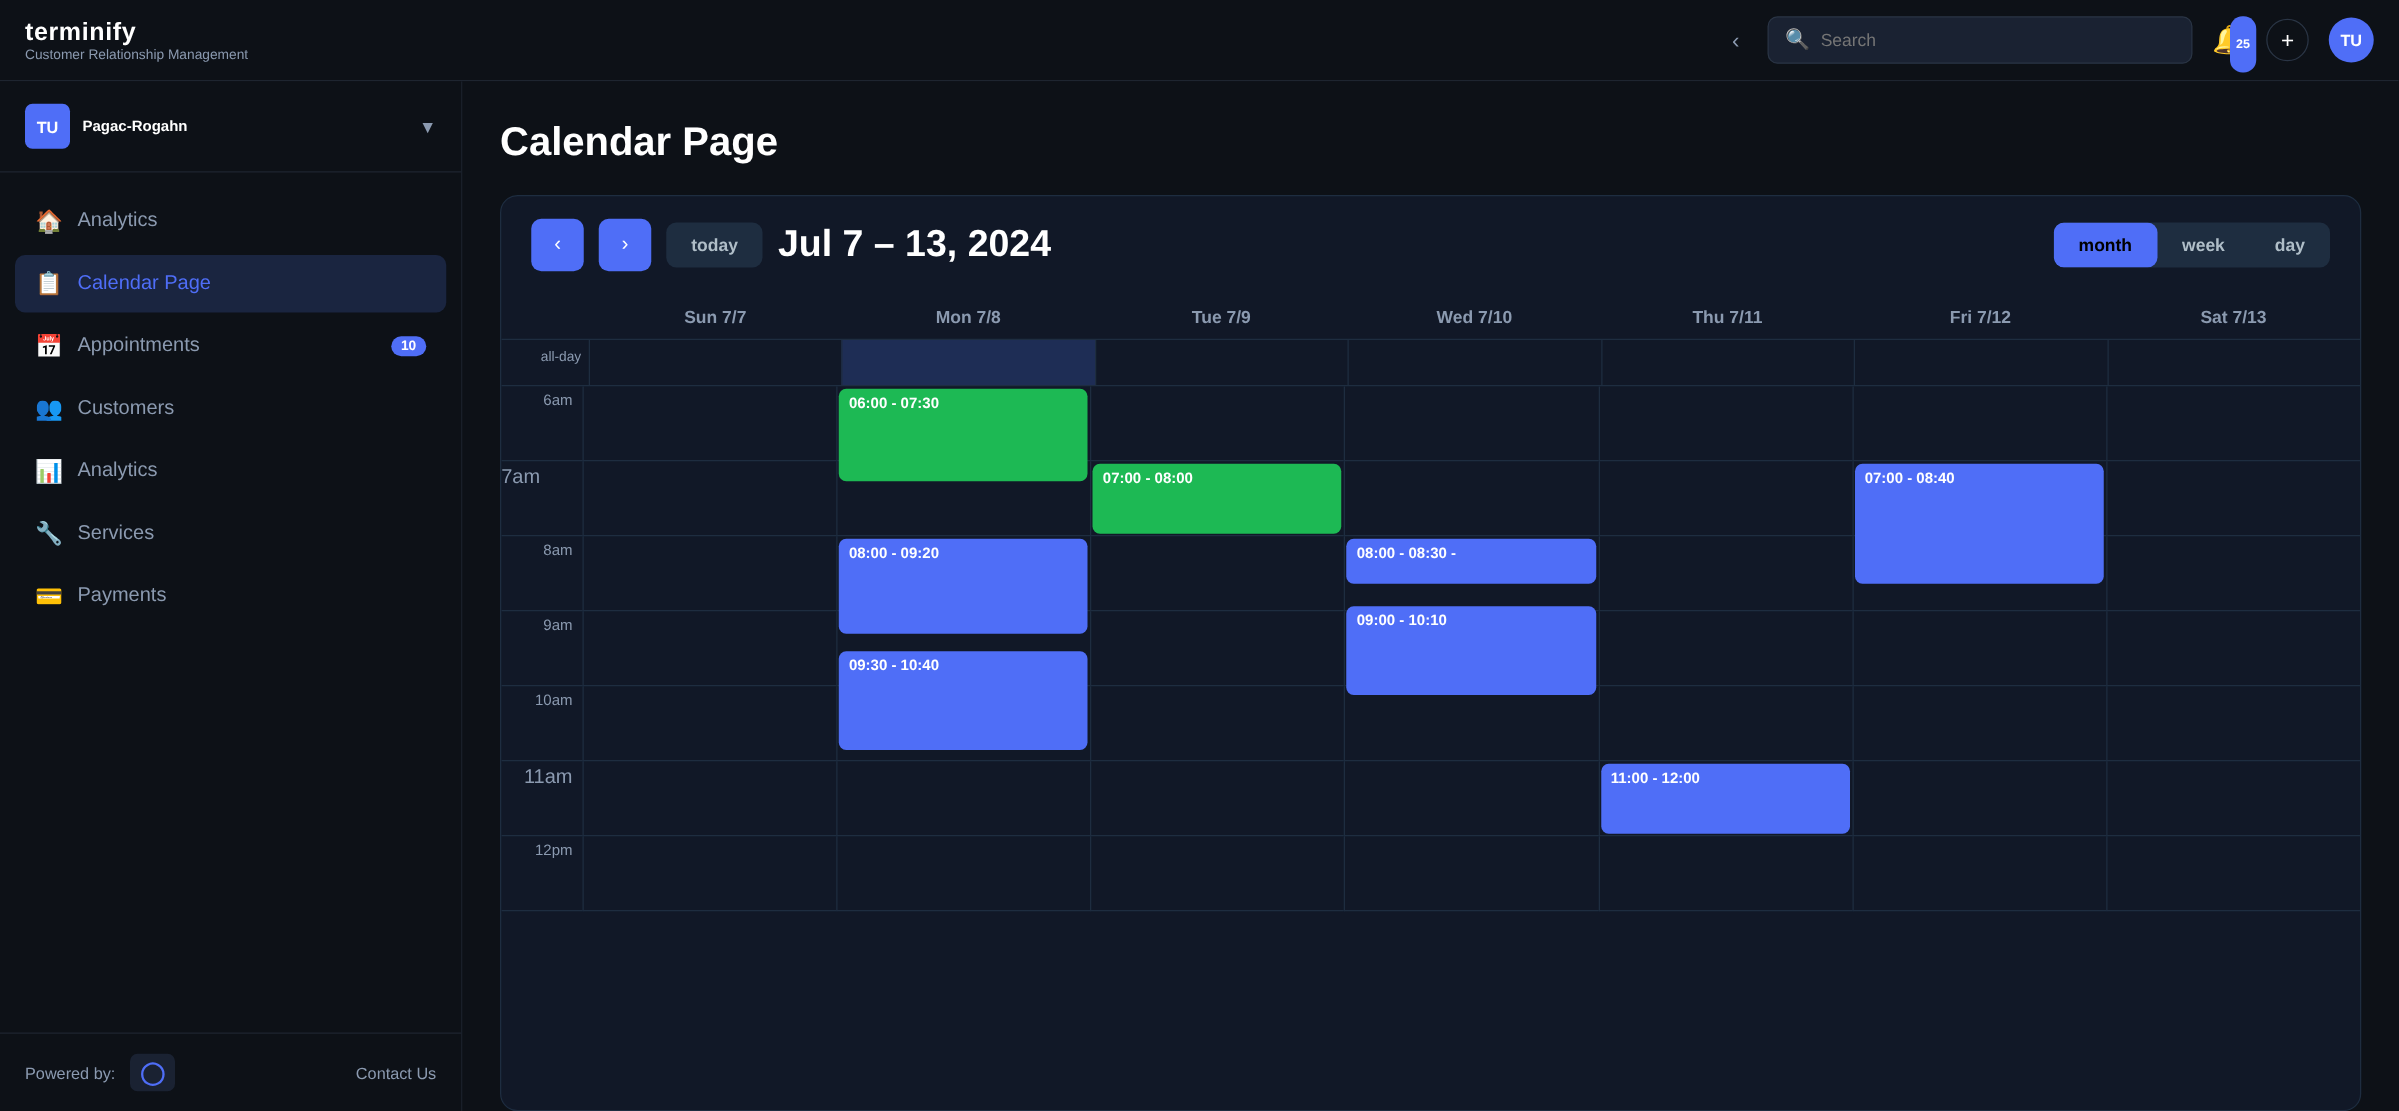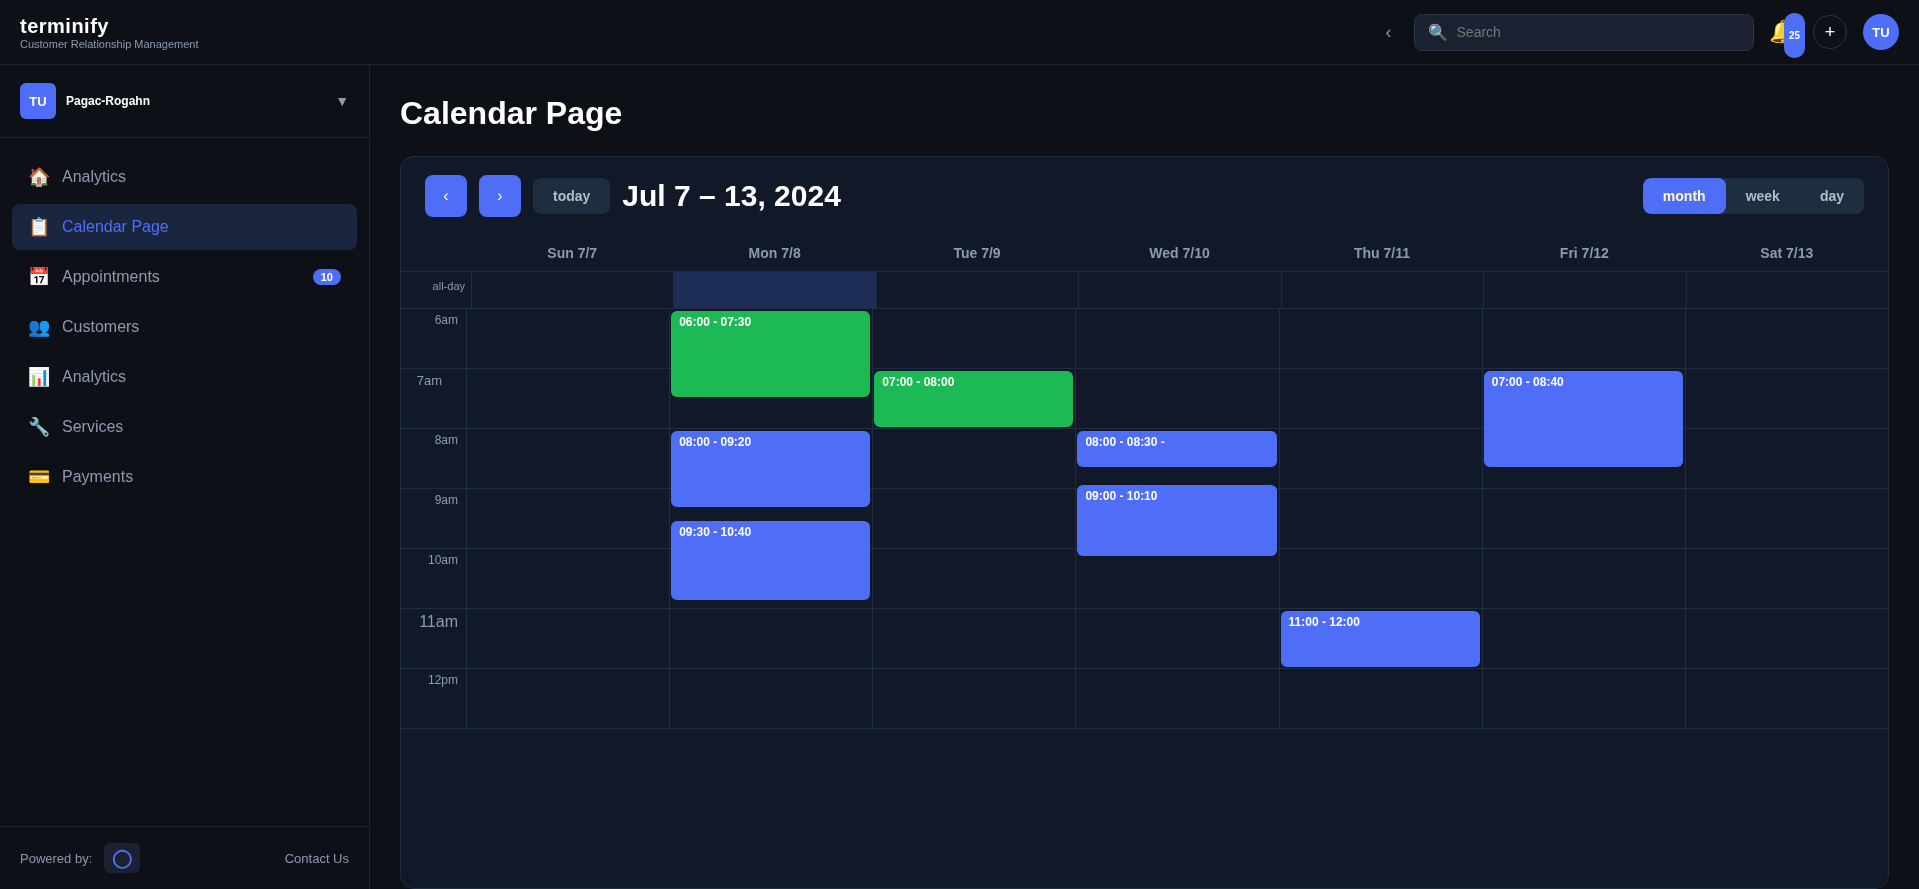--- a/index.html
+++ b/index.html
@@ -292,21 +292,21 @@
       background: none;
       border: none;
       padding: 10px 20px;
       color: #b0bec8;
       font-size: 14px;
       font-weight: 600;
       cursor: pointer;
     }
     .cal-view-btn.active {
       background: #4f6ef7;
-      color: #fef9c3;
+      color: #000000;
       border-radius: 8px;
     }
 
     
     .cal-grid-wrapper {
       flex: 1;
       overflow: hidden;
       display: flex;
       flex-direction: column;
     }
@@ -486,21 +486,21 @@
         <div class="cal-time-grid">
           <div class="time-rows" id="time-rows" style="display: block; position: relative; height: 420px;">
               <div style="position: absolute; top: 0px; left: 0px; width: 65px; height: 60px; font-size: 12px; color: rgb(139, 154, 176); text-align: right; padding-right: 8px; padding-top: 4px; border-bottom: 1px solid rgb(30, 45, 64);">6am</div>
               <div style="position: absolute; top: 0px; left: calc(0% + 65px); width: calc(14.2857% - 9.28571px); height: 60px; border-left: 1px solid rgb(30, 45, 64); border-bottom: 1px solid rgb(30, 45, 64);"></div>
               <div style="position: absolute; top: 0px; left: calc(14.2857% + 55.7143px); width: calc(14.2857% - 9.28571px); height: 60px; border-left: 1px solid rgb(30, 45, 64); border-bottom: 1px solid rgb(30, 45, 64);"></div>
               <div style="position: absolute; top: 0px; left: calc(28.5714% + 46.4286px); width: calc(14.2857% - 9.28571px); height: 60px; border-left: 1px solid rgb(30, 45, 64); border-bottom: 1px solid rgb(30, 45, 64);"></div>
               <div style="position: absolute; top: 0px; left: calc(42.8571% + 37.1429px); width: calc(14.2857% - 9.28571px); height: 60px; border-left: 1px solid rgb(30, 45, 64); border-bottom: 1px solid rgb(30, 45, 64);"></div>
               <div style="position: absolute; top: 0px; left: calc(57.1429% + 27.8571px); width: calc(14.2857% - 9.28571px); height: 60px; border-left: 1px solid rgb(30, 45, 64); border-bottom: 1px solid rgb(30, 45, 64);"></div>
               <div style="position: absolute; top: 0px; left: calc(71.4286% + 18.5714px); width: calc(14.2857% - 9.28571px); height: 60px; border-left: 1px solid rgb(30, 45, 64); border-bottom: 1px solid rgb(30, 45, 64);"></div>
               <div style="position: absolute; top: 0px; left: calc(85.7143% + 9.28571px); width: calc(14.2857% - 9.28571px); height: 60px; border-left: 1px solid rgb(30, 45, 64); border-bottom: 1px solid rgb(30, 45, 64);"></div>
-              <div style="position: absolute; top: 60px; left: 0px; width: 65px; height: 60px; font-size: 13px; color: rgb(139, 154, 176); text-align: center; padding-right: 8px; padding-top: 4px; border-bottom: 1px solid rgb(30, 45, 64);">7am</div>
+              <div style="position: absolute; top: 60px; left: 0px; width: 65px; height: 60px; font-size: 16px; color: rgb(139, 154, 176); text-align: left; padding-right: 8px; padding-top: 4px; border-bottom: 1px solid rgb(30, 45, 64);">7am</div>
               <div style="position: absolute; top: 60px; left: calc(0% + 65px); width: calc(14.2857% - 9.28571px); height: 60px; border-left: 1px solid rgb(30, 45, 64); border-bottom: 1px solid rgb(30, 45, 64);"></div>
               <div style="position: absolute; top: 60px; left: calc(14.2857% + 55.7143px); width: calc(14.2857% - 9.28571px); height: 60px; border-left: 1px solid rgb(30, 45, 64); border-bottom: 1px solid rgb(30, 45, 64);"></div>
               <div style="position: absolute; top: 60px; left: calc(28.5714% + 46.4286px); width: calc(14.2857% - 9.28571px); height: 60px; border-left: 1px solid rgb(30, 45, 64); border-bottom: 1px solid rgb(30, 45, 64);"></div>
               <div style="position: absolute; top: 60px; left: calc(42.8571% + 37.1429px); width: calc(14.2857% - 9.28571px); height: 60px; border-left: 1px solid rgb(30, 45, 64); border-bottom: 1px solid rgb(30, 45, 64);"></div>
               <div style="position: absolute; top: 60px; left: calc(57.1429% + 27.8571px); width: calc(14.2857% - 9.28571px); height: 60px; border-left: 1px solid rgb(30, 45, 64); border-bottom: 1px solid rgb(30, 45, 64);"></div>
               <div style="position: absolute; top: 60px; left: calc(71.4286% + 18.5714px); width: calc(14.2857% - 9.28571px); height: 60px; border-left: 1px solid rgb(30, 45, 64); border-bottom: 1px solid rgb(30, 45, 64);"></div>
               <div style="position: absolute; top: 60px; left: calc(85.7143% + 9.28571px); width: calc(14.2857% - 9.28571px); height: 60px; border-left: 1px solid rgb(30, 45, 64); border-bottom: 1px solid rgb(30, 45, 64);"></div>
               <div style="position: absolute; top: 120px; left: 0px; width: 65px; height: 60px; font-size: 12px; color: rgb(139, 154, 176); text-align: right; padding-right: 8px; padding-top: 4px; border-bottom: 1px solid rgb(30, 45, 64);">8am</div>
               <div style="position: absolute; top: 120px; left: calc(0% + 65px); width: calc(14.2857% - 9.28571px); height: 60px; border-left: 1px solid rgb(30, 45, 64); border-bottom: 1px solid rgb(30, 45, 64);"></div>
               <div style="position: absolute; top: 120px; left: calc(14.2857% + 55.7143px); width: calc(14.2857% - 9.28571px); height: 60px; border-left: 1px solid rgb(30, 45, 64); border-bottom: 1px solid rgb(30, 45, 64);"></div>
@@ -534,21 +534,21 @@
               <div style="position: absolute; top: 300px; left: calc(71.4286% + 18.5714px); width: calc(14.2857% - 9.28571px); height: 60px; border-left: 1px solid rgb(30, 45, 64); border-bottom: 1px solid rgb(30, 45, 64);"></div>
               <div style="position: absolute; top: 300px; left: calc(85.7143% + 9.28571px); width: calc(14.2857% - 9.28571px); height: 60px; border-left: 1px solid rgb(30, 45, 64); border-bottom: 1px solid rgb(30, 45, 64);"></div>
               <div style="position: absolute; top: 360px; left: 0px; width: 65px; height: 60px; font-size: 12px; color: rgb(139, 154, 176); text-align: right; padding-right: 8px; padding-top: 4px; border-bottom: 1px solid rgb(30, 45, 64);">12pm</div>
               <div style="position: absolute; top: 360px; left: calc(0% + 65px); width: calc(14.2857% - 9.28571px); height: 60px; border-left: 1px solid rgb(30, 45, 64); border-bottom: 1px solid rgb(30, 45, 64);"></div>
               <div style="position: absolute; top: 360px; left: calc(14.2857% + 55.7143px); width: calc(14.2857% - 9.28571px); height: 60px; border-left: 1px solid rgb(30, 45, 64); border-bottom: 1px solid rgb(30, 45, 64);"></div>
               <div style="position: absolute; top: 360px; left: calc(28.5714% + 46.4286px); width: calc(14.2857% - 9.28571px); height: 60px; border-left: 1px solid rgb(30, 45, 64); border-bottom: 1px solid rgb(30, 45, 64);"></div>
               <div style="position: absolute; top: 360px; left: calc(42.8571% + 37.1429px); width: calc(14.2857% - 9.28571px); height: 60px; border-left: 1px solid rgb(30, 45, 64); border-bottom: 1px solid rgb(30, 45, 64);"></div>
               <div style="position: absolute; top: 360px; left: calc(57.1429% + 27.8571px); width: calc(14.2857% - 9.28571px); height: 60px; border-left: 1px solid rgb(30, 45, 64); border-bottom: 1px solid rgb(30, 45, 64);"></div>
               <div style="position: absolute; top: 360px; left: calc(71.4286% + 18.5714px); width: calc(14.2857% - 9.28571px); height: 60px; border-left: 1px solid rgb(30, 45, 64); border-bottom: 1px solid rgb(30, 45, 64);"></div>
               <div style="position: absolute; top: 360px; left: calc(85.7143% + 9.28571px); width: calc(14.2857% - 9.28571px); height: 60px; border-left: 1px solid rgb(30, 45, 64); border-bottom: 1px solid rgb(30, 45, 64);"></div>
-              <div style="position: absolute; top: 2px; left: calc(14.2857% + 57.7143px); width: calc(14.2857% - 13.2857px); height: 86px; background: rgb(29, 185, 84); border-radius: 6px; padding: 4px 8px; font-size: 12px; font-weight: 600; color: rgb(255, 255, 255); overflow: hidden; z-index: 2; cursor: pointer;">06:00 - 07:30</div>
+              <div style="position: absolute; top: 2px; left: calc(14.2857% + 57.7143px); width: calc(14.2857% - 13.2857px); height: 74px; background: rgb(29, 185, 84); border-radius: 6px; padding: 4px 8px; font-size: 12px; font-weight: 600; color: rgb(255, 255, 255); overflow: hidden; z-index: 2; cursor: pointer;">06:00 - 07:30</div>
               <div style="position: absolute; top: 62px; left: calc(28.5714% + 48.4286px); width: calc(14.2857% - 13.2857px); height: 56px; background: rgb(29, 185, 84); border-radius: 6px; padding: 4px 8px; font-size: 12px; font-weight: 600; color: rgb(255, 255, 255); overflow: hidden; z-index: 2; cursor: pointer;">07:00 - 08:00</div>
               <div style="position: absolute; top: 122px; left: calc(14.2857% + 57.7143px); width: calc(14.2857% - 13.2857px); height: 76px; background: rgb(79, 110, 247); border-radius: 6px; padding: 4px 8px; font-size: 12px; font-weight: 600; color: rgb(255, 255, 255); overflow: hidden; z-index: 2; cursor: pointer;">08:00 - 09:20</div>
               <div style="position: absolute; top: 212px; left: calc(14.2857% + 57.7143px); width: calc(14.2857% - 13.2857px); height: 79px; background: rgb(79, 110, 247); border-radius: 6px; padding: 4px 8px; font-size: 12px; font-weight: 600; color: rgb(255, 255, 255); overflow: hidden; z-index: 2; cursor: pointer;">09:30 - 10:40</div>
               <div style="position: absolute; top: 122px; left: calc(42.8571% + 39.1429px); width: calc(14.2857% - 13.2857px); height: 36px; background: rgb(79, 110, 247); border-radius: 6px; padding: 4px 8px; font-size: 12px; font-weight: 600; color: rgb(255, 255, 255); overflow: hidden; z-index: 2; cursor: pointer;">08:00 - 08:30 -</div>
               <div style="position: absolute; top: 176px; left: calc(42.8571% + 39.1429px); width: calc(14.2857% - 13.2857px); height: 71px; background: rgb(79, 110, 247); border-radius: 6px; padding: 4px 8px; font-size: 12px; font-weight: 600; color: rgb(255, 255, 255); overflow: hidden; z-index: 2; cursor: pointer;">09:00 - 10:10</div>
               <div style="position: absolute; top: 62px; left: calc(71.4286% + 20.5714px); width: calc(14.2857% - 13.2857px); height: 96px; background: rgb(79, 110, 247); border-radius: 6px; padding: 4px 8px; font-size: 12px; font-weight: 600; color: rgb(255, 255, 255); overflow: hidden; z-index: 2; cursor: pointer;">07:00 - 08:40</div>
               <div style="position: absolute; top: 302px; left: calc(57.1429% + 29.8571px); width: calc(14.2857% - 13.2857px); height: 56px; background: rgb(79, 110, 247); border-radius: 6px; padding: 4px 8px; font-size: 12px; font-weight: 600; color: rgb(255, 255, 255); overflow: hidden; z-index: 2; cursor: pointer;">11:00 - 12:00</div>
             </div>
         </div>
       </div>

